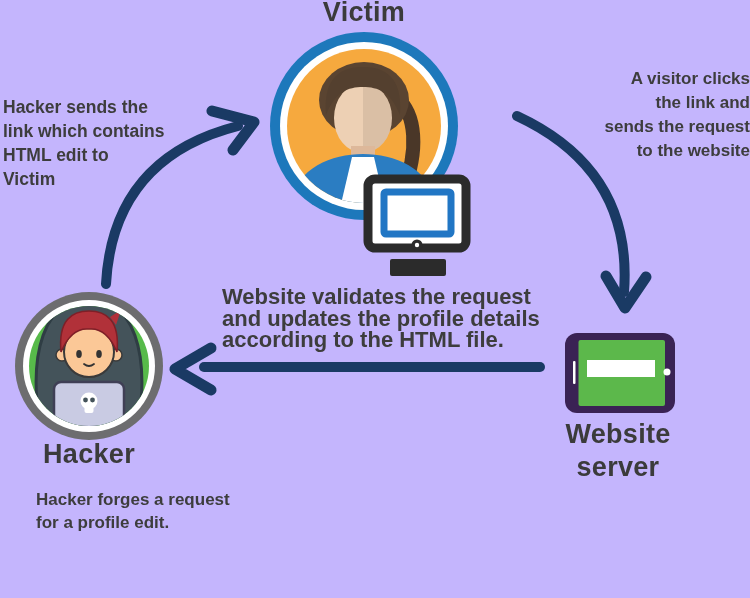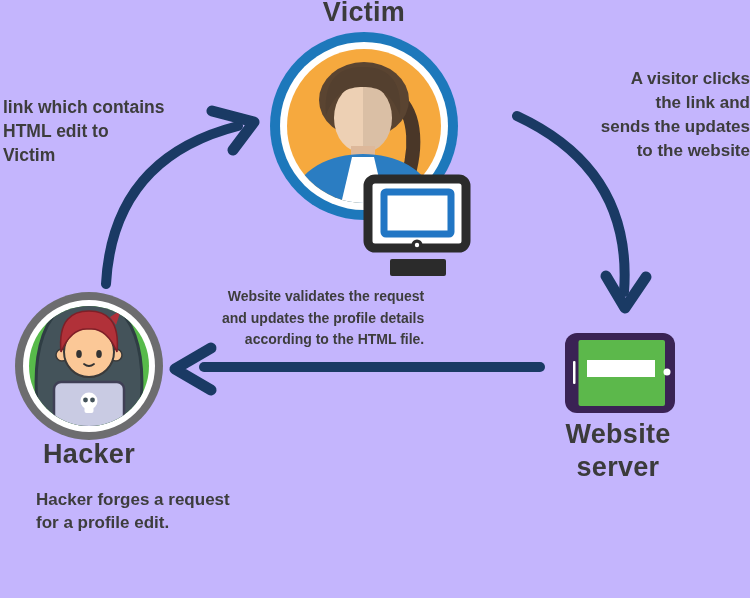--- a/index.html
+++ b/index.html
@@ -11,21 +11,21 @@
   .title {
     position:absolute; font-weight:bold; color:#3b3b3b;
     font-size:27px; text-align:center; line-height:32px; letter-spacing:0.3px;
   }
   #title-victim { left:264px; top:-4px; width:200px; }
   #title-hacker { left:19px; top:438px; width:140px; }
   #title-server { left:550px; top:418px; width:136px; line-height:33px; }
   .ann { position:absolute; font-weight:bold; color:#3d3d3d; }
   #ann-hacker-sends { left:3px;  top:95px;  font-size:17.5px; line-height:24px; }
   #ann-visitor      { left:558px; top:67px; width:192px; font-size:17px; line-height:24px; text-align:right; }
-  #ann-validates    { left:222px; top:286px; font-size:14px; line-height:21.5px;text-align:right; }
+  #ann-validates    { left:222px; top:286px; font-size:22px; line-height:21.5px; }
   #ann-forges       { left:36px; top:488px; font-size:17px; line-height:23px; }
 </style>
 </head>
 <body>
 
 <div class="stage">
 
   <svg class="svg-layer" width="750" height="598" viewBox="0 0 750 598">
     <defs>
       <clipPath id="vclip">
@@ -106,29 +106,30 @@
       <rect x="573" y="361" width="2.5" height="23" rx="1" fill="#ffffff"></rect>
       <circle cx="667" cy="372" r="3.5" fill="#ffffff"></circle>
     </g>
   </svg>
 
   <div class="title" id="title-victim">Victim</div>
   <div class="title" id="title-hacker">Hacker</div>
   <div class="title" id="title-server">Website server</div>
 
   <div class="ann" id="ann-hacker-sends">
+    <div>Hacker sends the</div>
     <div>link which contains</div>
     <div>HTML edit to</div>
     <div>Victim</div>
   </div>
 
   <div class="ann" id="ann-visitor">
     <div>A visitor clicks</div>
     <div>the link and</div>
-    <div>sends the updates</div>
+    <div>sends the request</div>
     <div>to the website</div>
   </div>
 
   <div class="ann" id="ann-validates">
     <div>Website validates the request</div>
     <div>and updates the profile details</div>
     <div>according to the HTML file.</div>
   </div>
 
   <div class="ann" id="ann-forges">

